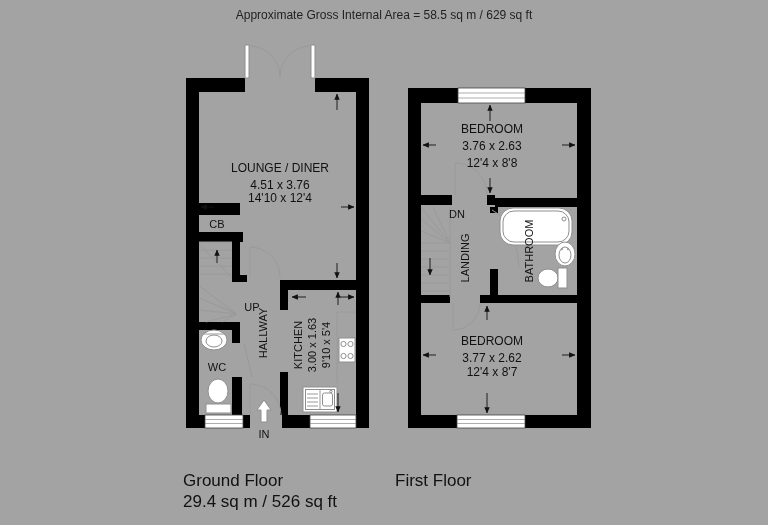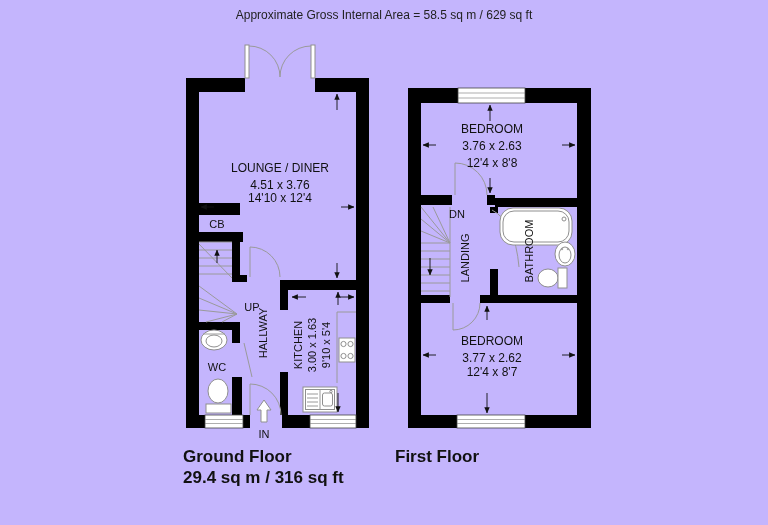--- a/index.html
+++ b/index.html
@@ -1,21 +1,21 @@
 <!DOCTYPE html>
 <html><head>
 <meta charset="utf-8">
 <style>
   html,body{margin:0;padding:0;background:#ffffff;}
   #canvas{
-    position:relative;width:768px;height:525px;background:#c4b5fd;overflow:hidden;
+    position:relative;width:768px;height:525px;background:#a3a3a3;overflow:hidden;
     font-family:"Liberation Sans", sans-serif;color:#111;
   }
   .hdr{position:absolute;top:8px;left:0;width:768px;text-align:center;font-size:12px;color:#222;}
-  .floor-title{position:absolute;font-size:17px;font-weight:bold;color:#111;line-height:21px;white-space:nowrap;}
+  .floor-title{position:absolute;font-size:17px;font-weight:normal;color:#111;line-height:21px;white-space:nowrap;margin-top:24px;}
   .disclaimer{position:absolute;left:267px;top:492px;width:312px;text-align:center;font-size:10px;line-height:12px;color:#333;}
   svg text{fill:#111;font-family:"Liberation Sans",sans-serif;}
   .room-lb{font-size:12px;}
   .sm-lb{font-size:11px;}
   .wall{fill:#000;}
   .thin{stroke:#9a9a9a;stroke-width:1;fill:none;}
   .fixt{stroke:#8f8f8f;stroke-width:1;fill:#fff;}
   .win{fill:#fff;stroke:#444;stroke-width:0.8;}
   .glz{stroke:#777;stroke-width:0.6;}
   .dim{stroke:#111;stroke-width:0.9;fill:none;}
@@ -252,21 +252,21 @@
     <text class="sm-lb" x="57" y="148" text-anchor="middle">DN</text>
     <text class="sm-lb" transform="translate(69,188) rotate(-90)" text-anchor="middle">LANDING</text>
     <text class="sm-lb" transform="translate(133,181) rotate(-90)" text-anchor="middle">BATHROOM</text>
     <text class="room-lb" x="92" y="275" text-anchor="middle">BEDROOM</text>
     <text class="room-lb" x="92" y="292" text-anchor="middle">3.77 x 2.62</text>
     <text class="room-lb" x="92" y="306" text-anchor="middle">12'4 x 8'7</text>
   </svg>
 
   <div class="floor-title" style="left:183px;top:446px;">
     <div>Ground Floor</div>
-    <div>29.4 sq m / 316 sq ft</div>
+    <div>29.4 sq m / 526 sq ft</div>
   </div>
   <div class="floor-title" style="left:395px;top:446px;text-align:center;">
     <div>First Floor</div>
   </div>
 
   <div class="disclaimer">
   </div>
 
 </div>
 

